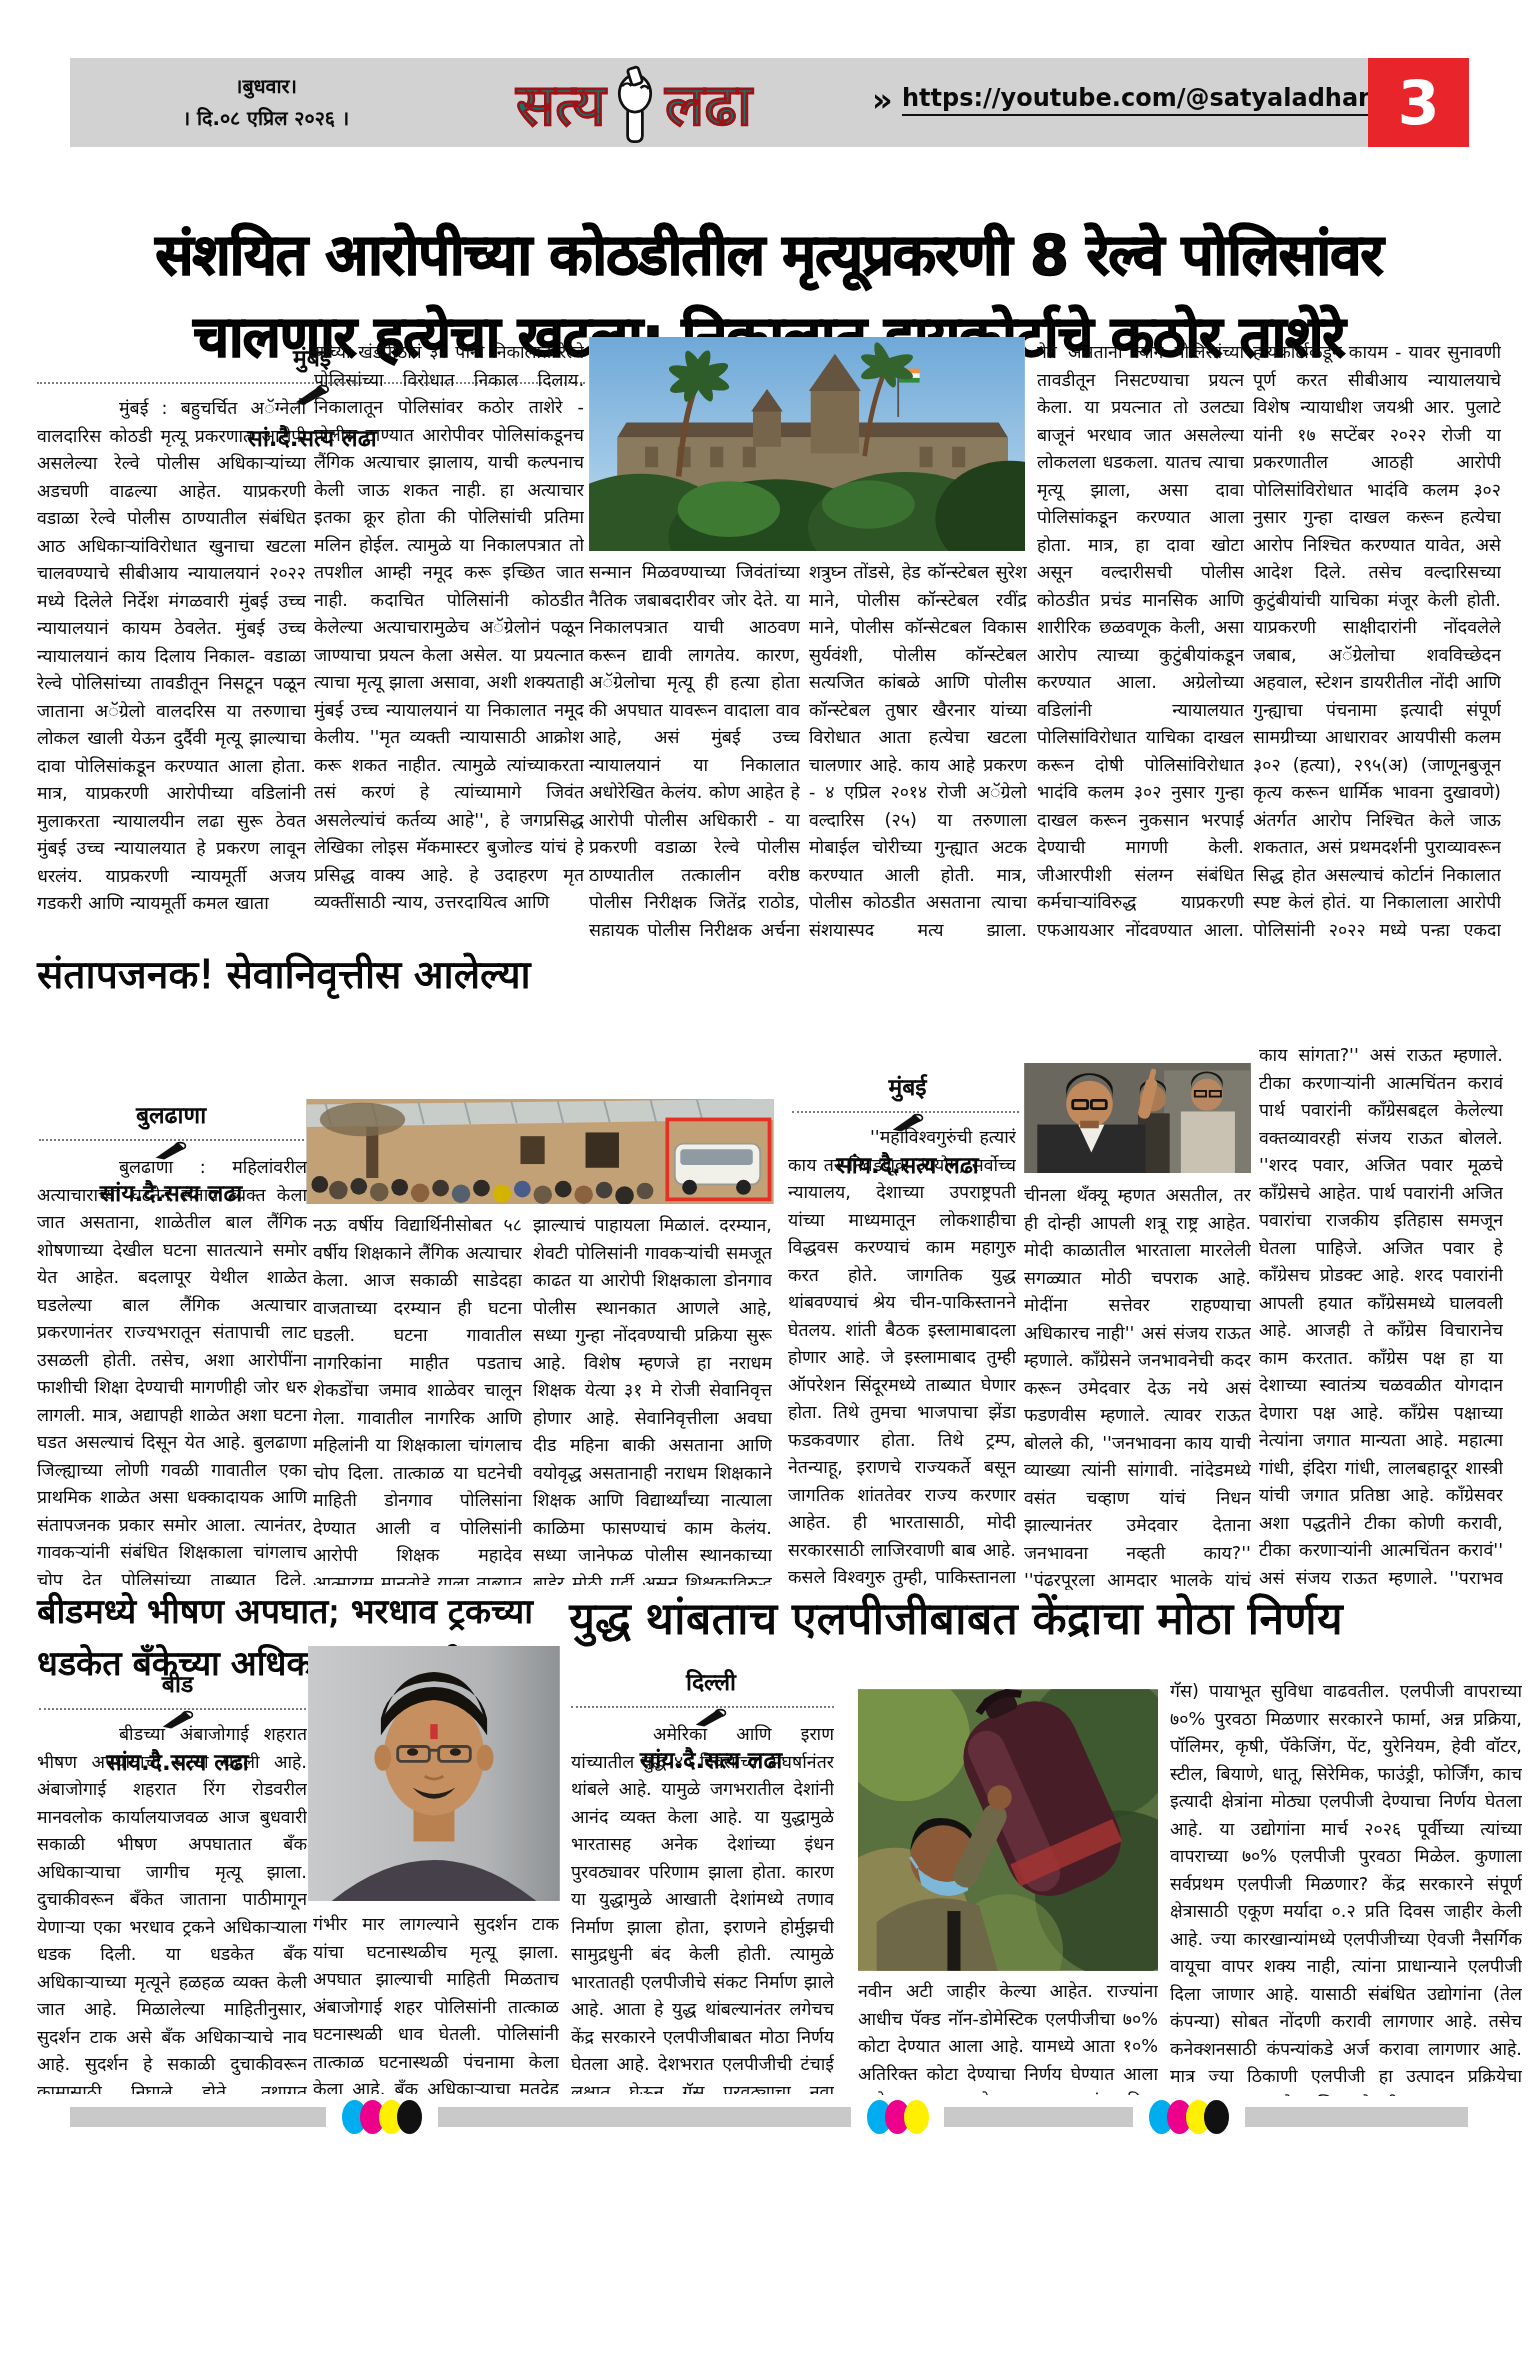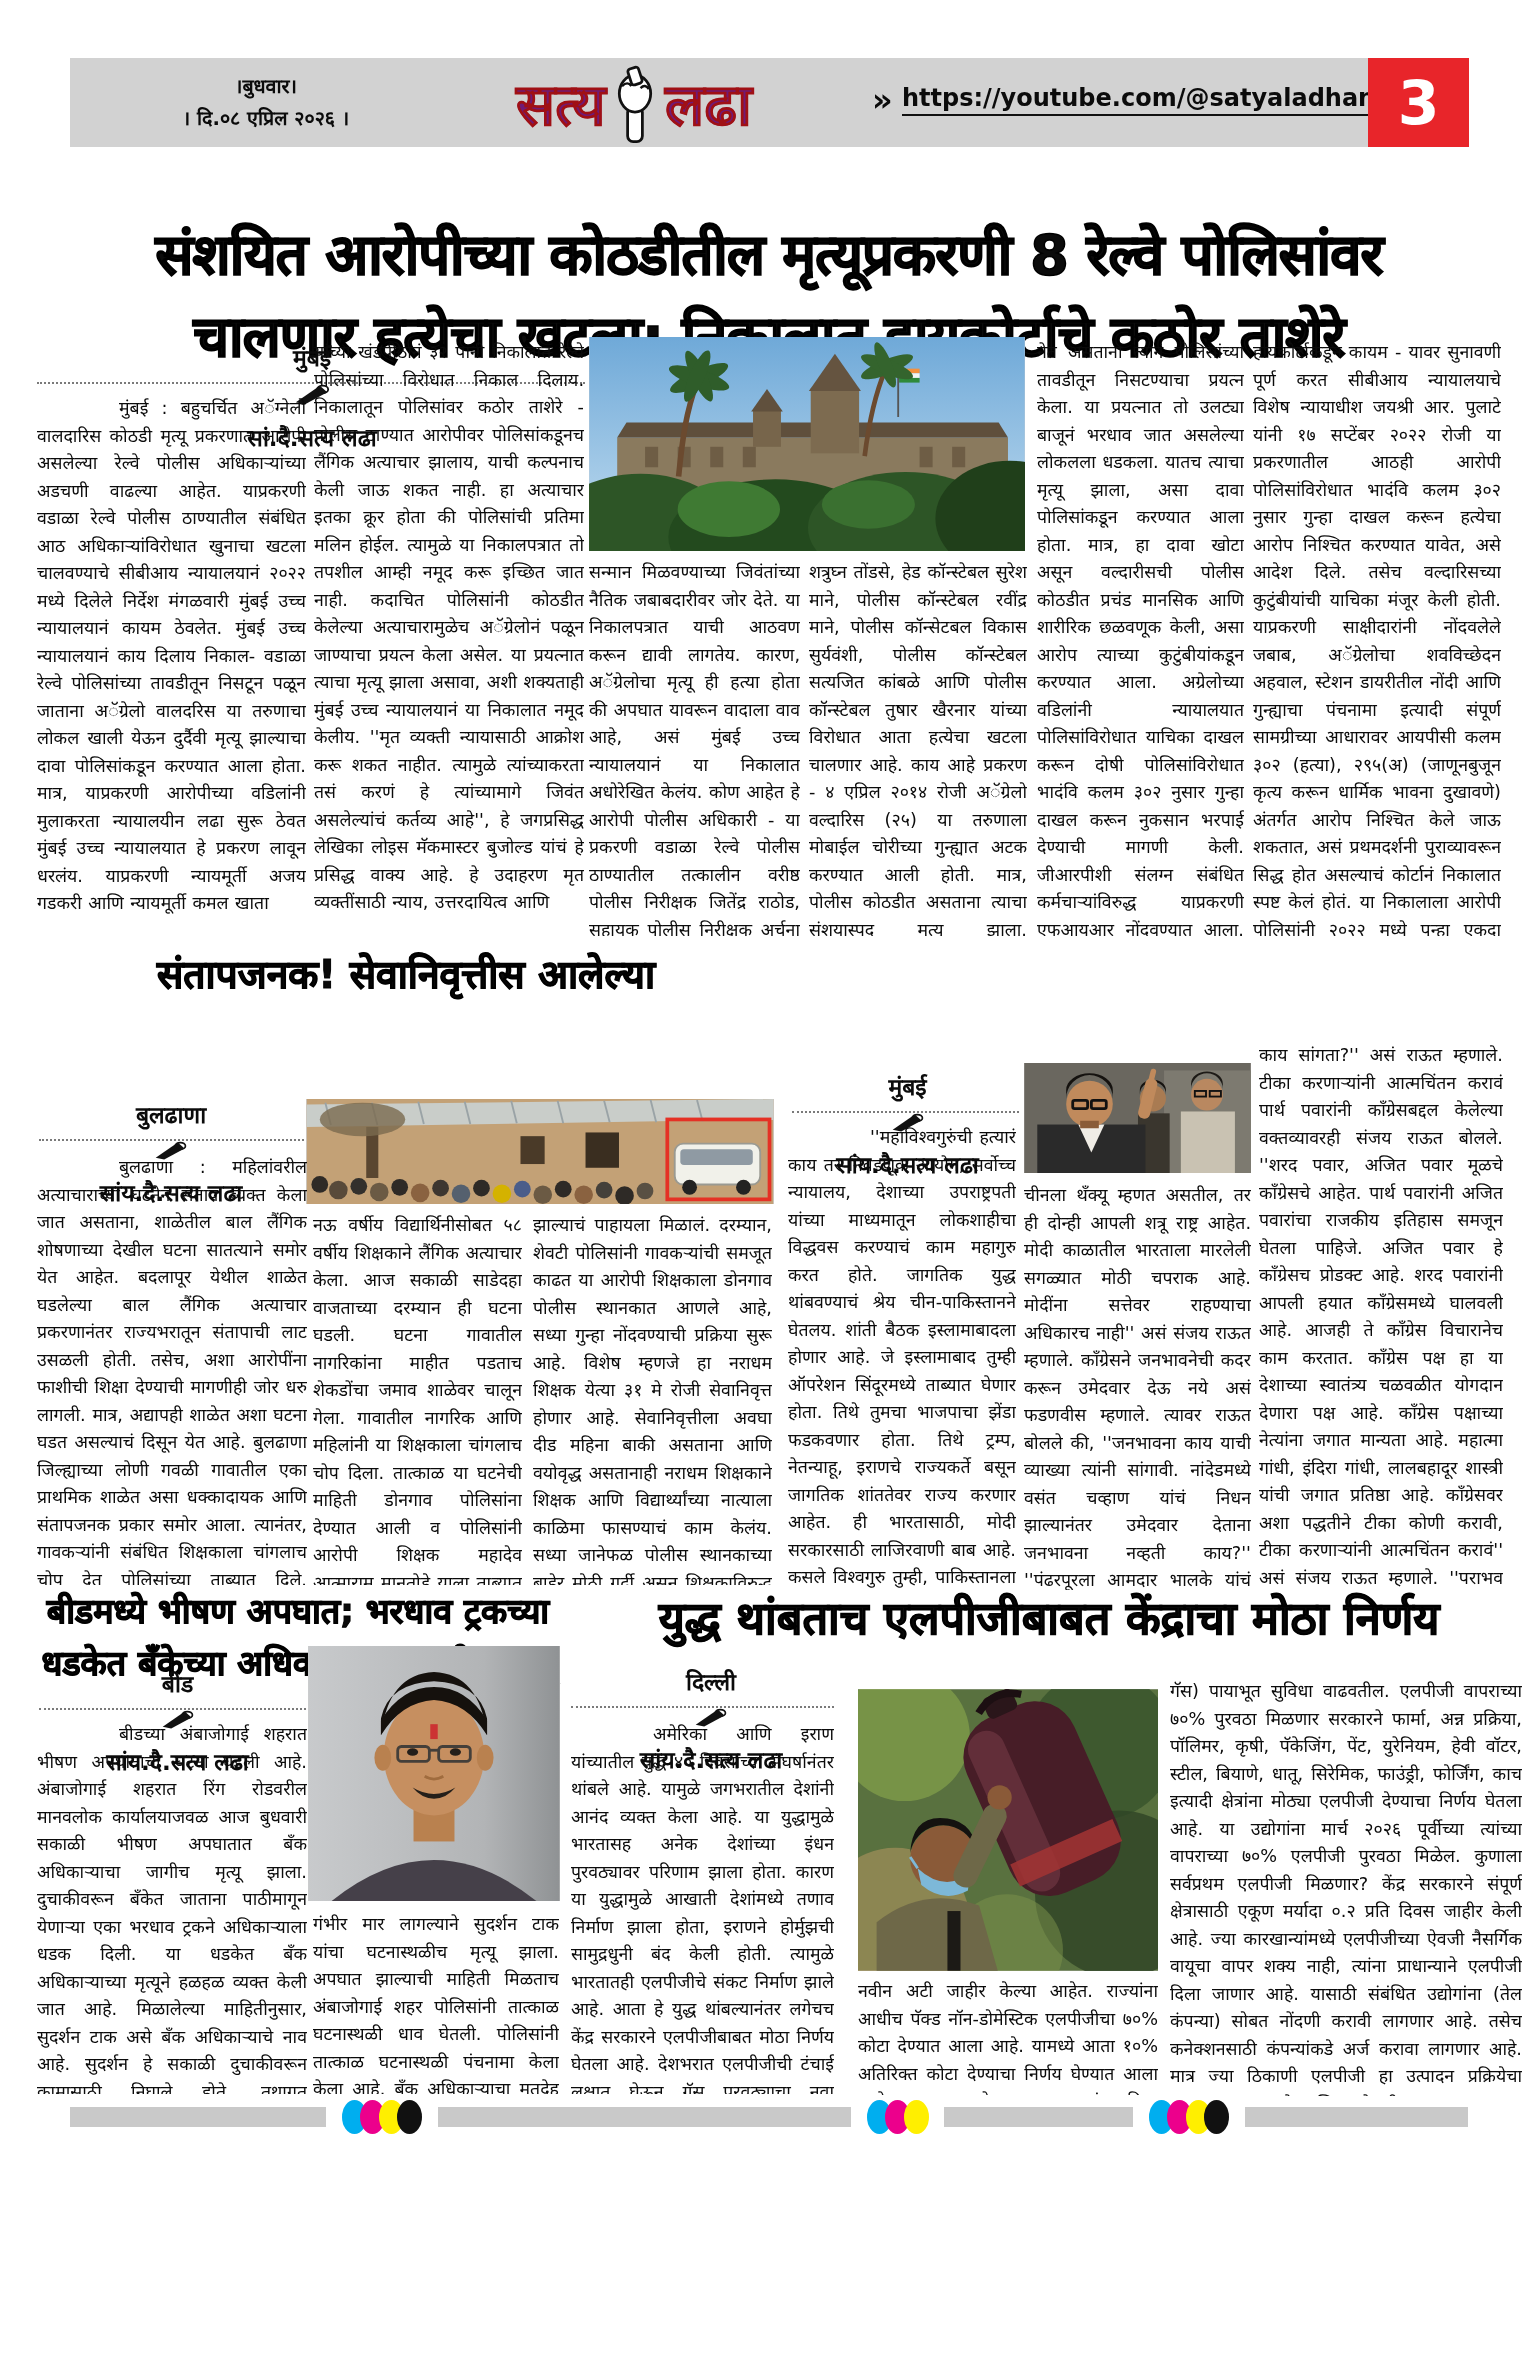--- a/index.html
+++ b/index.html
@@ -4,28 +4,28 @@
 <style>
   html,body{margin:0;padding:0;background:#e9e9e9;}
   #page{position:relative;width:1538px;height:2377px;background:#ffffff;overflow:hidden;
         font-family:"DejaVu Sans",sans-serif;color:#0b0b0b;}
   
   .hbar{position:absolute;left:70px;top:58px;width:1298px;height:89px;background:#d2d2d2;padding-left:20px;}
   .pagebox{position:absolute;left:1368px;top:58px;width:101px;height:89px;background:#e8252a;
            display:flex;align-items:center;justify-content:center;color:#fff;font-size:60px;font-weight:bold;}
   .dateblock{position:absolute;left:75px;top:13px;width:242px;text-align:center;font-weight:bold;font-size:19.6px;line-height:32px;}
   .logo{position:absolute;left:345px;top:-7.5px;width:438px;height:104px;display:flex;align-items:center;justify-content:center;gap:5.6px;}
-  .logo .lt{font-size:58px;font-weight:bold;color:#701a75;-webkit-text-stroke:0.9px #a01015;}
+  .logo .lt{font-size:58px;font-weight:bold;color:#0f766e;-webkit-text-stroke:0.9px #a01015;}
   .urlrow{position:absolute;left:802px;top:26px;width:522px;display:flex;align-items:center;gap:9.3px;}
   .urlrow .chev{font-size:32px;font-weight:bold;line-height:28px;}
   .urlrow .u{font-size:24px;font-weight:bold;border-bottom:2.8px solid #111;padding-bottom:1.9px;color:#0b0b0b;text-decoration:none;}
   
   .headline-main{position:absolute;left:37px;top:166px;width:1464px;text-align:center;font-weight:bold;
                  font-size:56px;line-height:82px;-webkit-text-stroke:1.5px #000;letter-spacing:-0.9px;margin-top:48px;}
-  .headline-sub{position:absolute;text-align:center;font-weight:bold;-webkit-text-stroke:1px #000;}
+  .headline-sub{position:absolute;font-weight:normal;-webkit-text-stroke:1px #000;}
   
   .byline{position:absolute;display:flex;align-items:center;justify-content:center;gap:9.3px;font-weight:bold;font-size:23px;flex-direction:column;}
   .dotline{position:absolute;height:0;border-top:2.8px dotted #7a7a7a;}
   
   .col{position:absolute;text-align:justify;font-size:17.7px;line-height:27.5px;overflow:hidden;word-spacing:0.9px;}
   .indent{text-indent:82px;}
   
   .photo{position:absolute;overflow:hidden;background:#cfcfcf;}
   .photo svg{display:block;}
   

